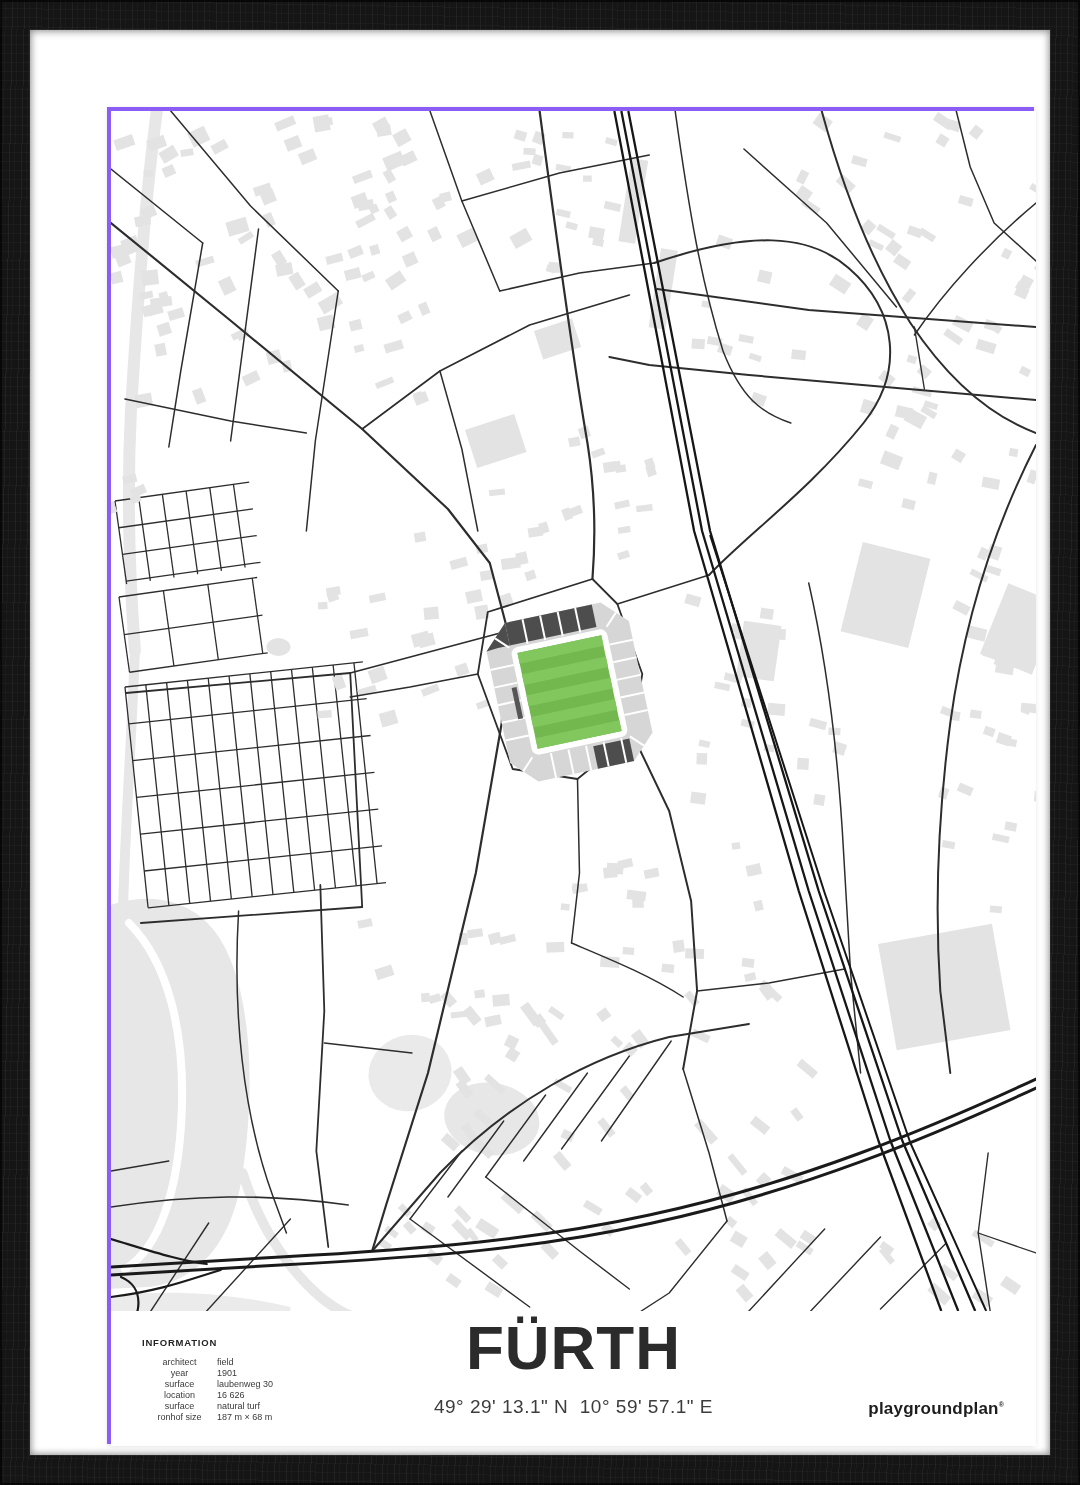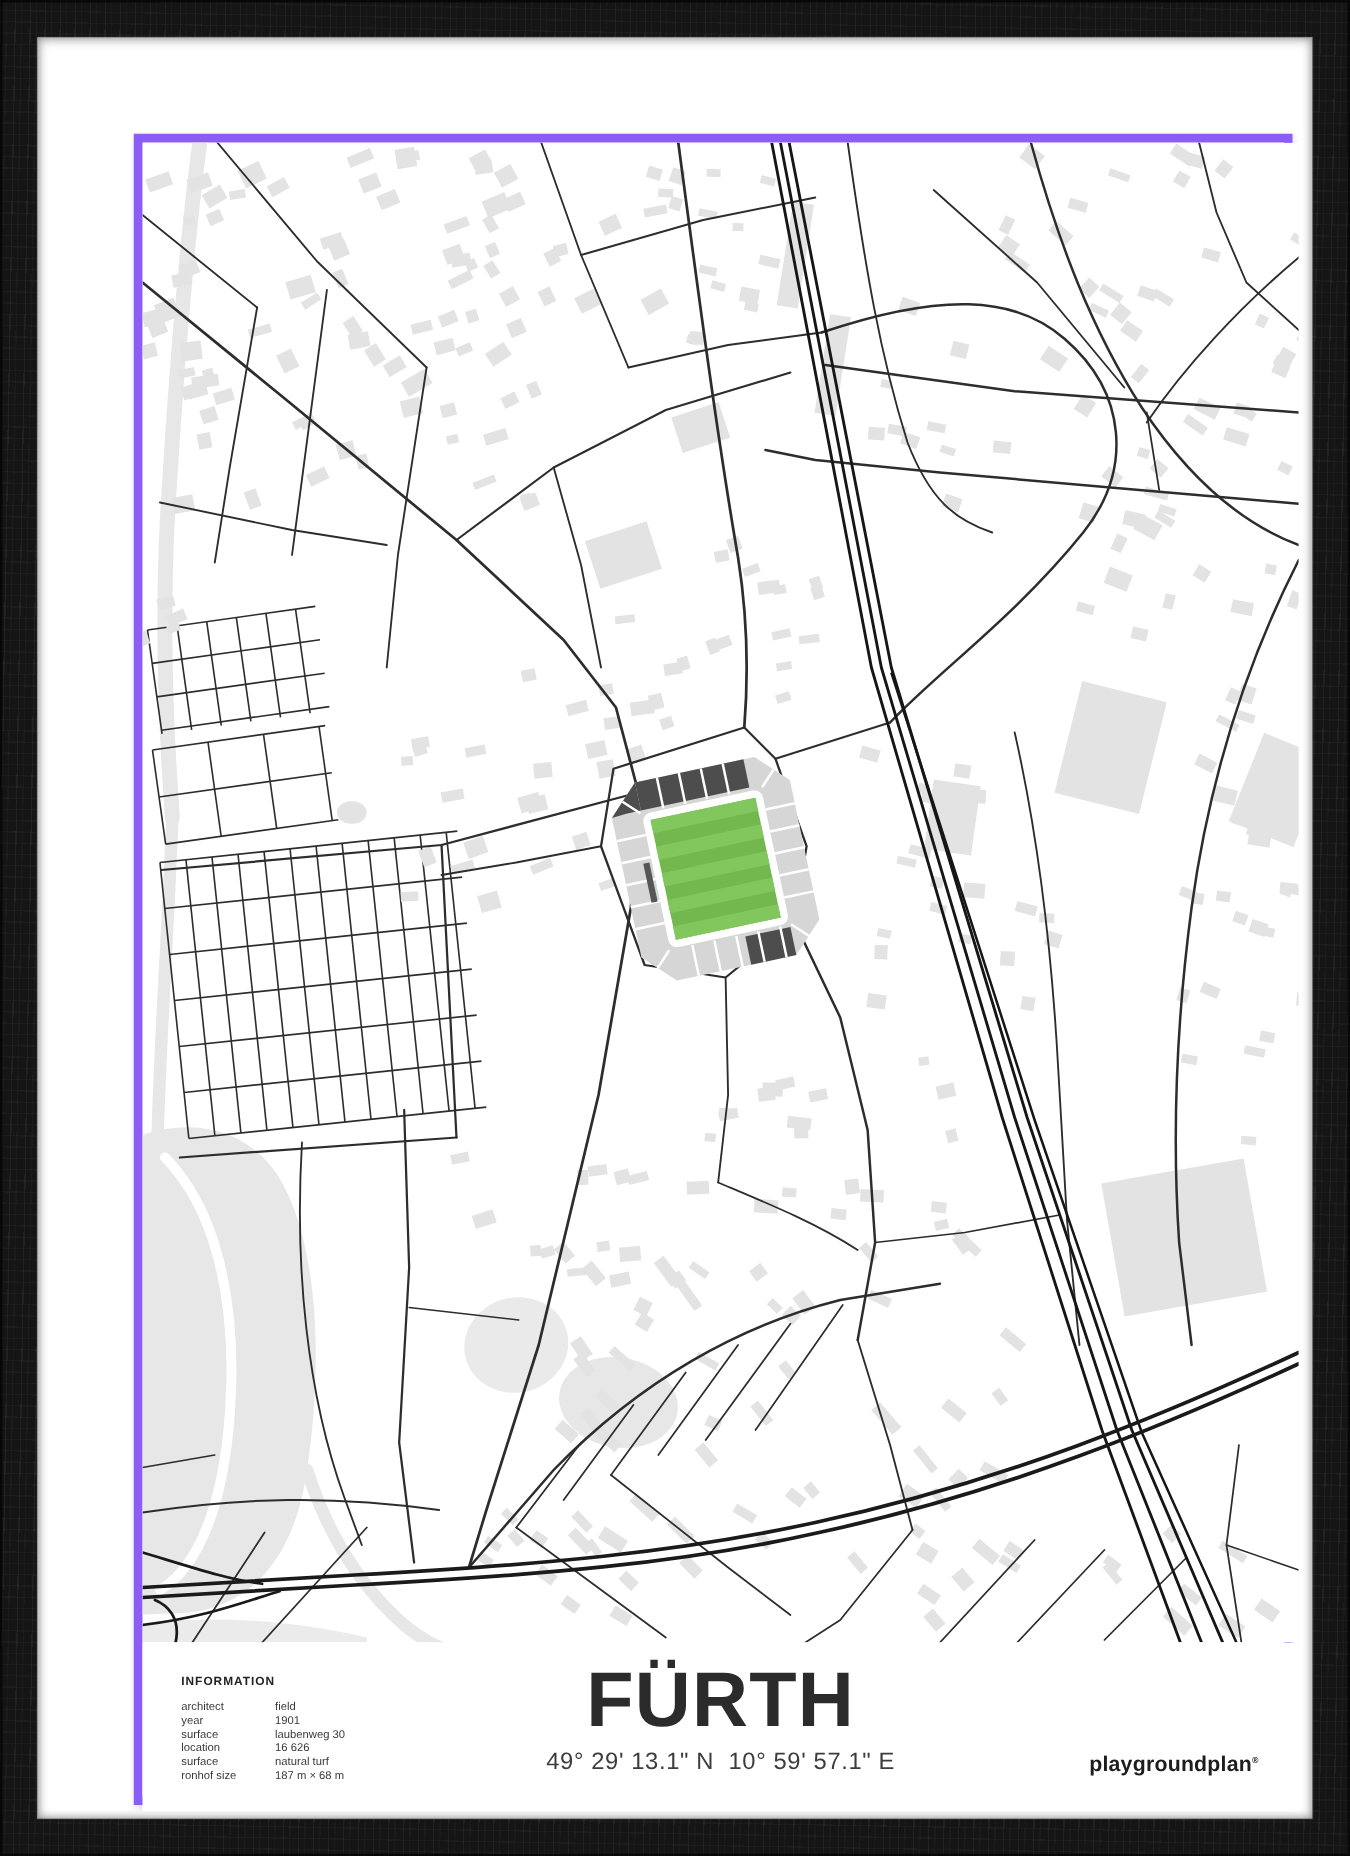--- a/index.html
+++ b/index.html
@@ -6,30 +6,30 @@
   .scene{position:relative;width:1080px;height:1485px;overflow:hidden;
     background:#151515;
     background-image:
       repeating-linear-gradient(91deg, rgba(255,255,255,0.05) 0 1px, rgba(0,0,0,0) 1px 5px, rgba(255,255,255,0.028) 5px 6px, rgba(0,0,0,0) 6px 12px),
       repeating-linear-gradient(1deg, rgba(255,255,255,0.03) 0 1px, rgba(0,0,0,0) 1px 9px);
     box-shadow: inset 0 0 0 2px rgba(0,0,0,0.65);
     font-family:"Liberation Sans", sans-serif;}
   .mat{position:absolute;left:30px;top:30px;right:30px;bottom:30px;background:#ffffff;
     box-shadow: 0 0 0 1px rgba(255,255,255,0.07), inset 0 2px 9px rgba(0,0,0,0.22), inset 0 -2px 7px rgba(0,0,0,0.14), inset 2px 0 7px rgba(0,0,0,0.13), inset -2px 0 7px rgba(0,0,0,0.13);}
   .poster{position:absolute;left:77px;top:77px;width:927px;height:1337px;background:#fff;
-    border:7px solid #8b5cf6;box-sizing:border-box;box-shadow:1px 2px 5px rgba(0,0,0,0.15);}
+    border:4px solid #8b5cf6;box-sizing:border-box;box-shadow:1px 2px 5px rgba(0,0,0,0.15);}
   .map-wrap{position:absolute;left:0;top:0;width:925px;height:1200px;overflow:hidden;}
   .map-wrap svg{display:block;width:925px;height:1200px;}
   .footer{position:absolute;left:0;top:1200px;width:925px;height:135px;background:#fff;}
   .info{position:absolute;left:31px;top:26px;color:#2e2e2e;}
   .info-title{font-size:9.5px;font-weight:bold;letter-spacing:0.8px;color:#232323;}
   .info-rows{margin-top:9px;font-size:9px;line-height:10.9px;color:#3a3a3a;}
-  .info-rows .lbl{display:inline-block;width:75px;}
+  .info-rows .lbl{display:inline-block;width:75px;text-align:center;}
   .title-block{position:absolute;left:0;right:0;top:0;text-align:center;}
-  .title-block h1{margin:10px;position:absolute;left:0;right:0;top:6px;font-size:62px;line-height:1;
+  .title-block h1{margin:0;position:absolute;left:0;right:0;top:6px;font-size:62px;line-height:1;
     font-weight:bold;letter-spacing:1px;color:#2b2b2b;}
   .coords{position:absolute;left:0;right:0;top:85px;font-size:19px;letter-spacing:0.5px;color:#3c3c3c;white-space:pre;text-align:center;}
   .brand{position:absolute;right:32px;top:88px;font-size:17px;font-weight:bold;color:#1d1d1d;letter-spacing:0.2px;}
   .brand sup{font-size:7px;vertical-align:super;}
 </style>
 </head>
 <body>
 
 <div class="scene">
   <div></div>

